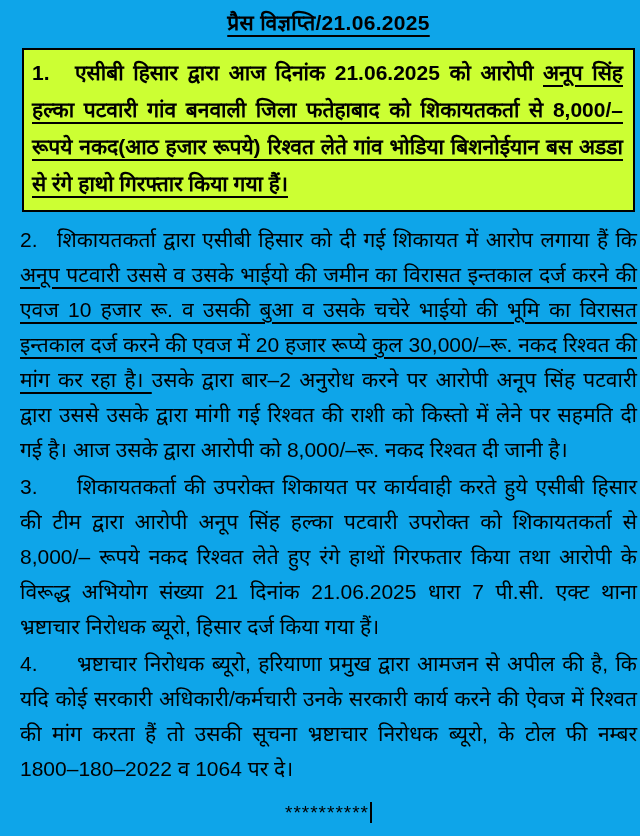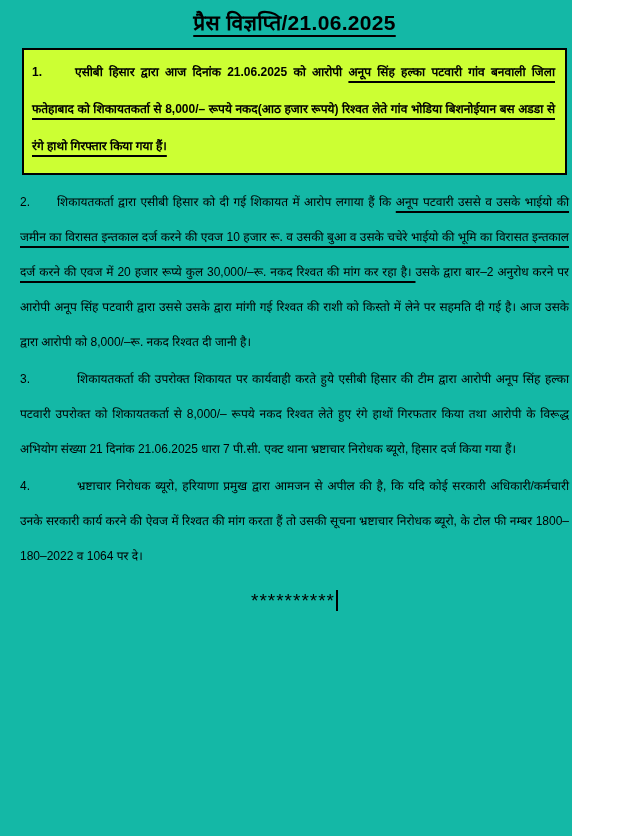--- a/index.html
+++ b/index.html
@@ -2,24 +2,24 @@
 <html lang="hi"><head>
 <meta charset="utf-8">
 <style>
   html, body {
     margin: 0;
     padding: 0;
     background: #ffffff;
   }
   .page {
     position: relative;
-    width: 572px;
+    width: 640px;
     height: 836px;
     box-sizing: border-box;
-    background: #14b8a6;
+    background: #0ea5e9;
     color: #000000;
     font-family: "Liberation Sans", "DejaVu Sans", sans-serif;
     padding: 6px 3px 0 20px;
     overflow: hidden;
   }
   .title {
     font-size: 21px;
     font-weight: bold;
     text-align: center;
     margin: 2px 0 12px 0;
@@ -29,21 +29,21 @@
     text-decoration: underline;
     text-underline-offset: 5px;
     text-decoration-thickness: 2px;
   }
   .highlight-box {
     border: 2px solid #000000;
     padding: 4px 10px 8px 8px;
     margin: 0 2px 10px 2px;
   }
   .para {
-    font-size: 12px;
+    font-size: 21px;
     line-height: 35px;
     text-align: justify;
     margin: 0 0 2px 0;
   }
   .box-para {
     font-weight: bold;
     line-height: 37px;
     margin: 0;
   }
   .u {

